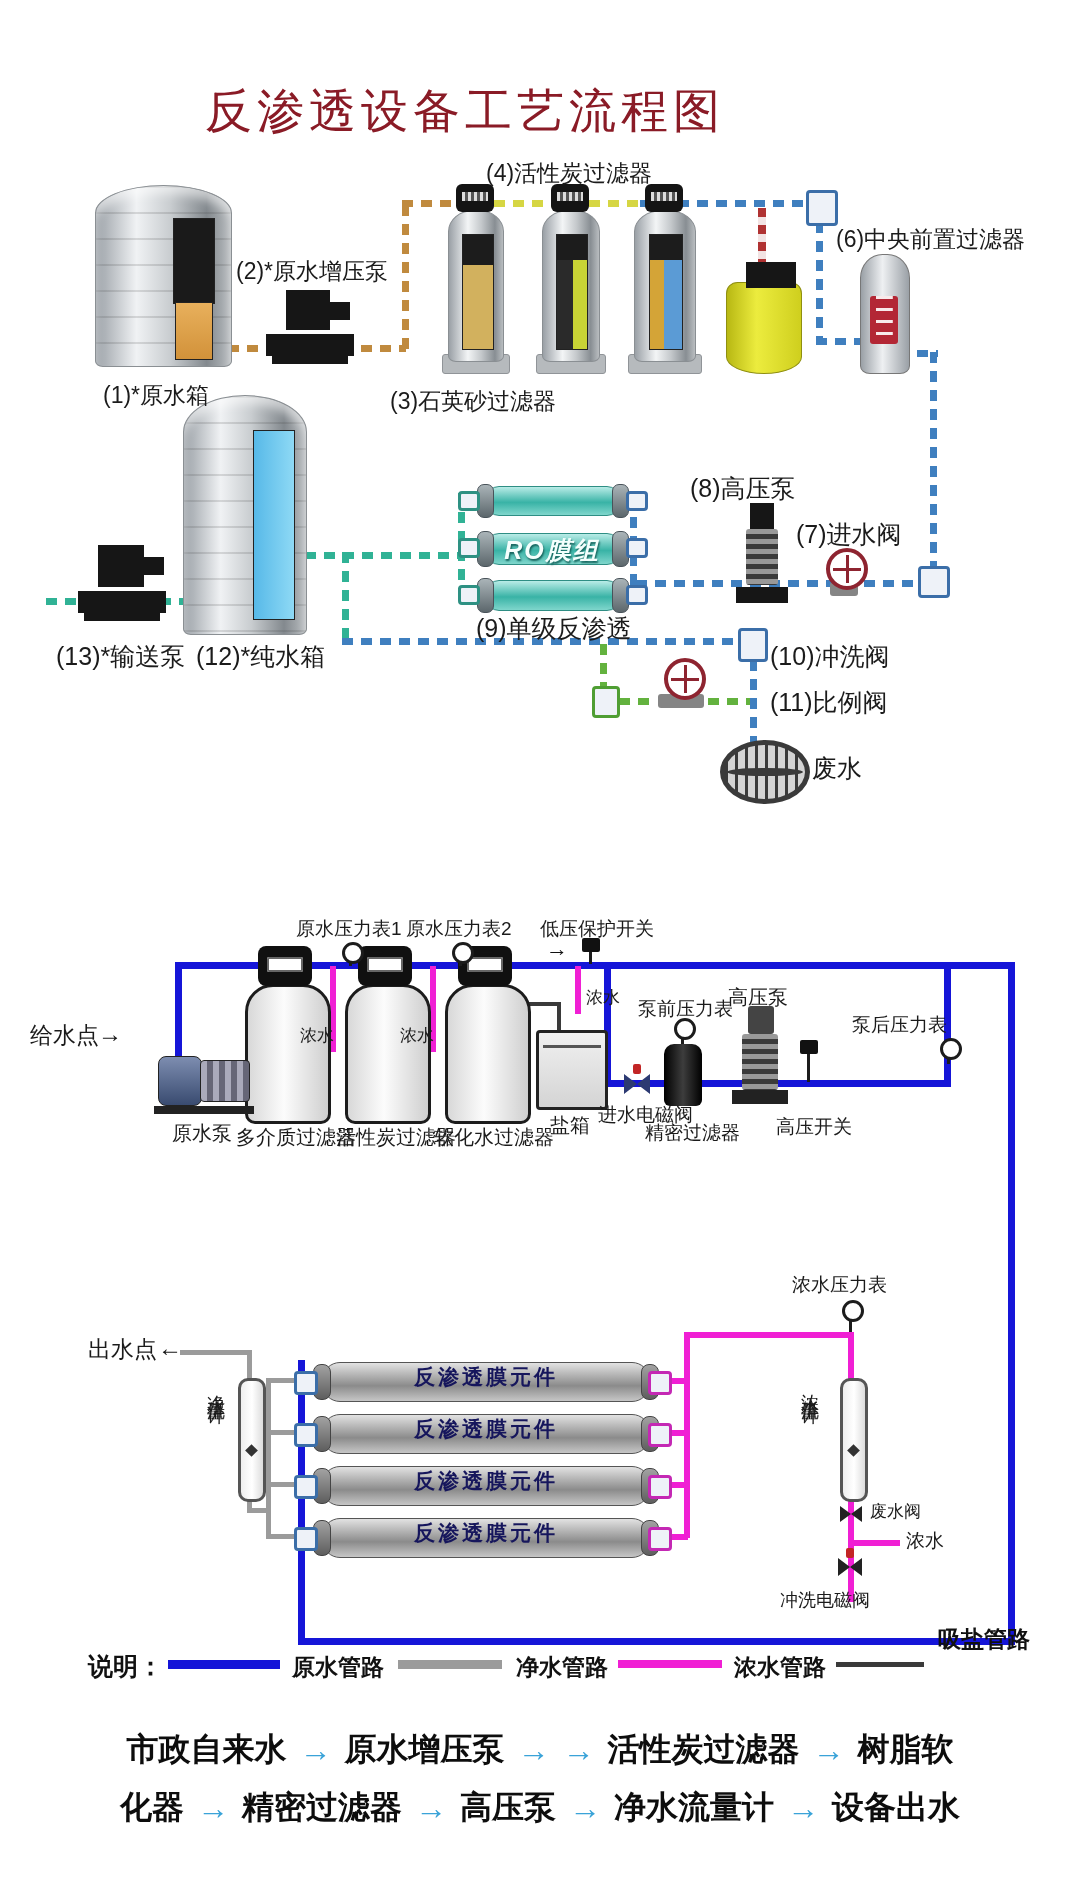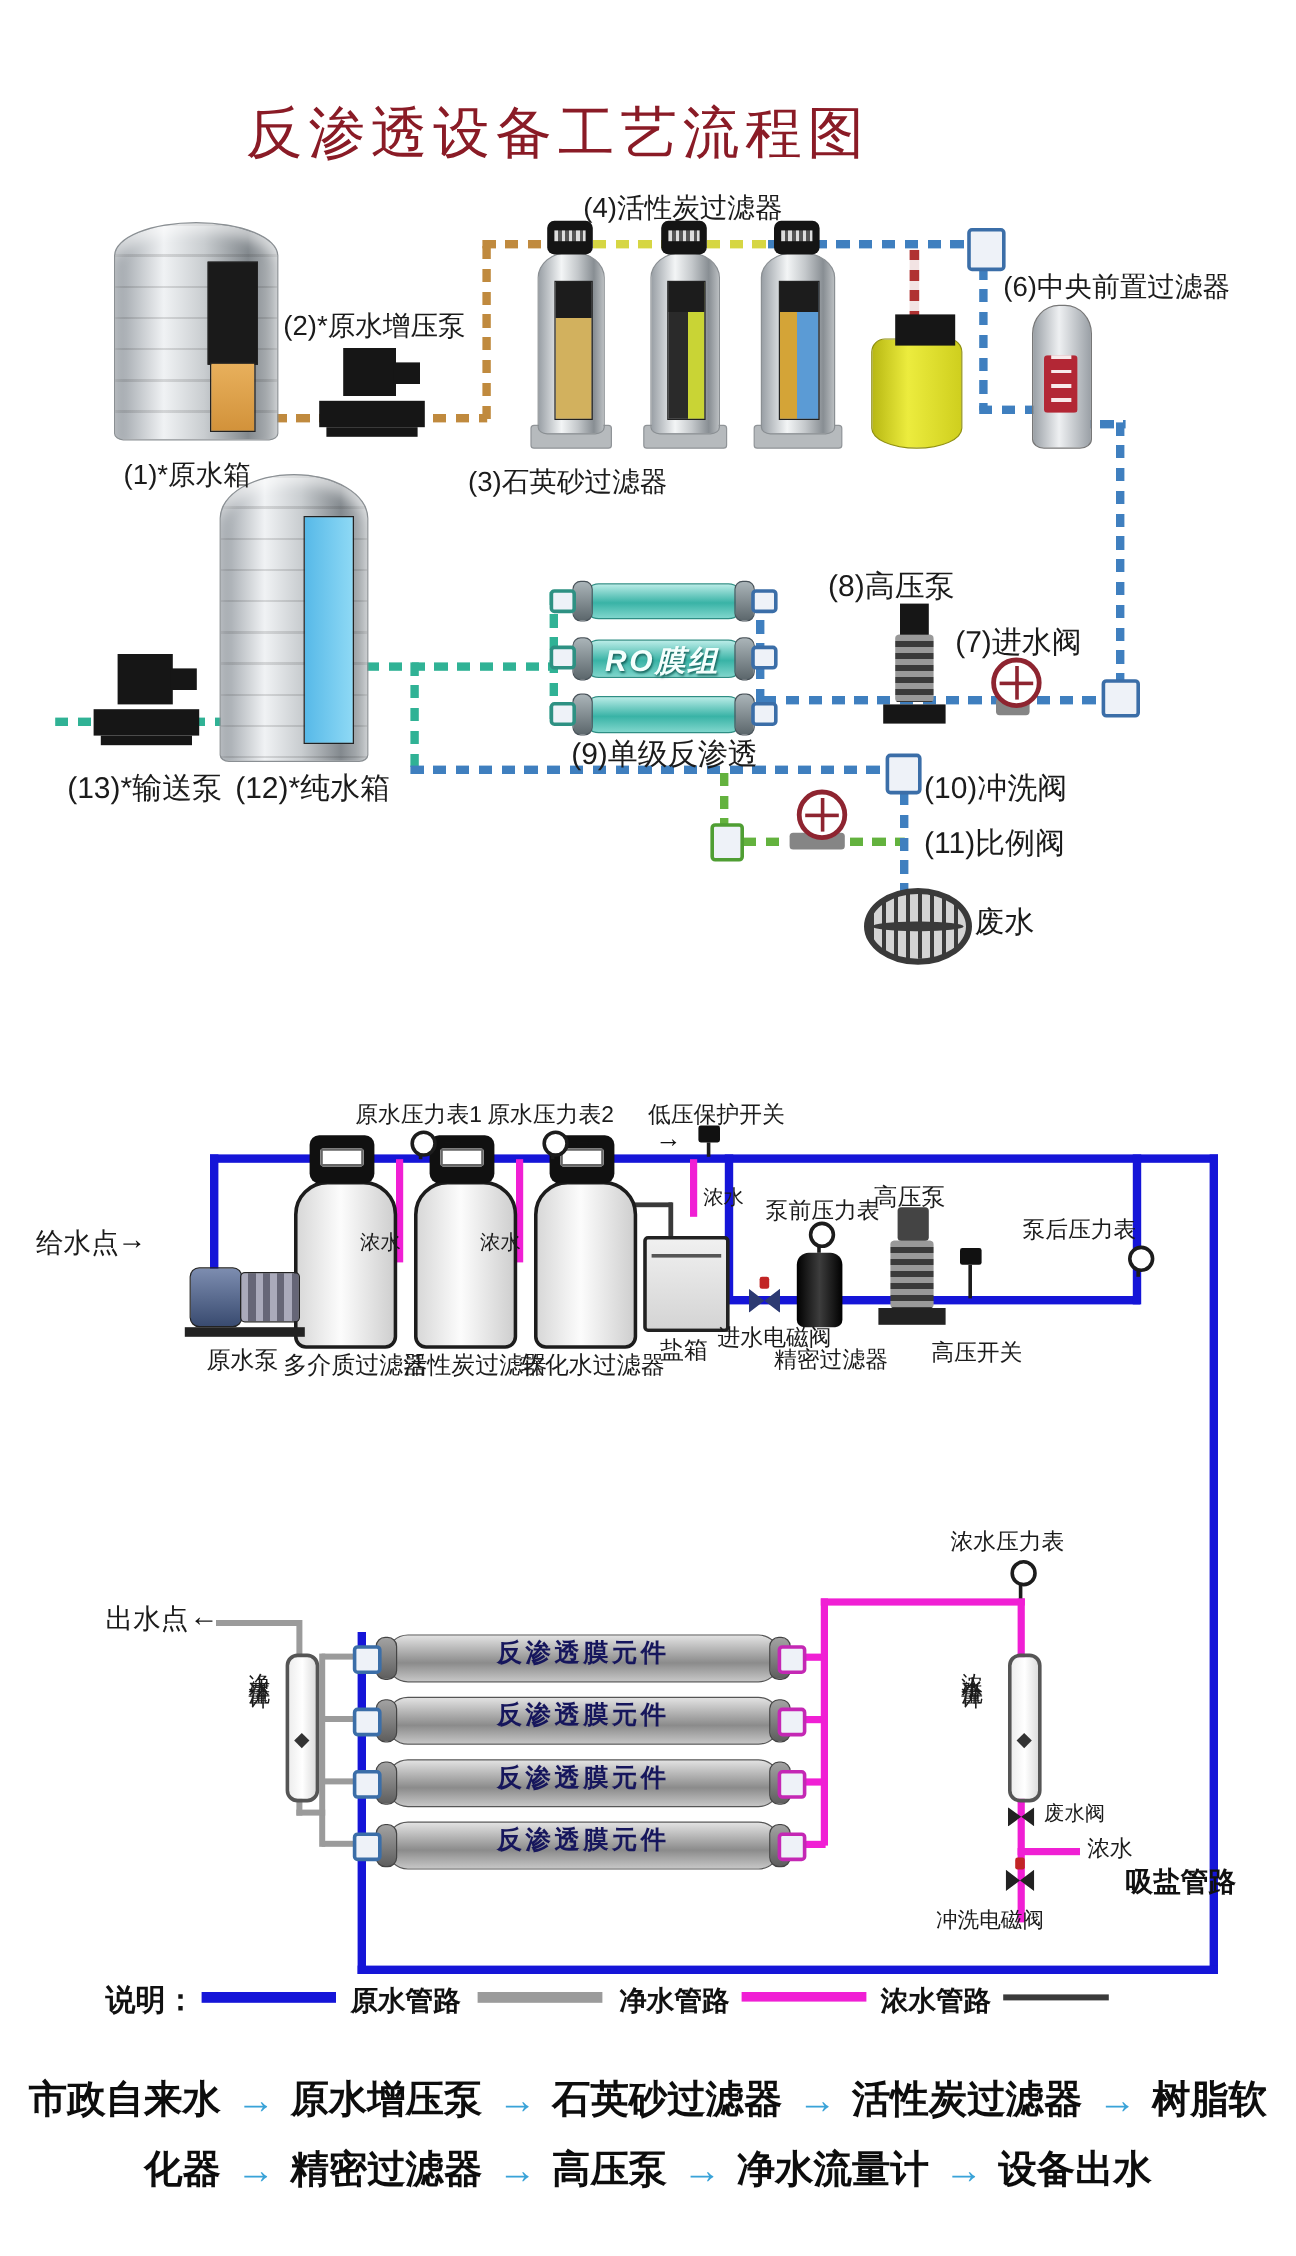--- a/index.html
+++ b/index.html
@@ -350,28 +350,27 @@
   <div class="lbl lbl2" style="left:780px;top:1588px;font-size:18px">冲洗电磁阀</div>
 
   <div class="legend-text" style="left:88px;top:1650px;font-size:25px">说明：</div>
   <div class="bar" style="left:168px;top:1660px;width:112px;height:9px;background:#1515d8"></div>
   <div class="legend-text" style="left:292px;top:1652px">原水管路</div>
   <div class="bar" style="left:398px;top:1660px;width:104px;height:9px;background:#9b9b9b"></div>
   <div class="legend-text" style="left:516px;top:1652px">净水管路</div>
   <div class="bar" style="left:618px;top:1660px;width:104px;height:8px;background:#f01fd4"></div>
   <div class="legend-text" style="left:734px;top:1652px">浓水管路</div>
   <div class="bar" style="left:836px;top:1662px;width:88px;height:5px;background:#3a3a3a"></div>
-  <div class="legend-text" style="left:938px;top:1553px">吸盐管路</div>
+  <div class="legend-text" style="left:938px;top:1624px">吸盐管路</div>
 
   <div class="flowline" style="top:1728px">
     <span>市政自来水</span>
     <span class="fa">→</span>
     <span>原水增压泵</span>
     <span class="fa">→</span>
-    <span>石英砂过滤器</span>
     <span class="fa">→</span>
     <span>活性炭过滤器</span>
     <span class="fa">→</span>
     <span>树脂软</span>
   </div>
   <div class="flowline" style="top:1786px">
     <span>化器</span>
     <span class="fa">→</span>
     <span>精密过滤器</span>
     <span class="fa">→</span>

